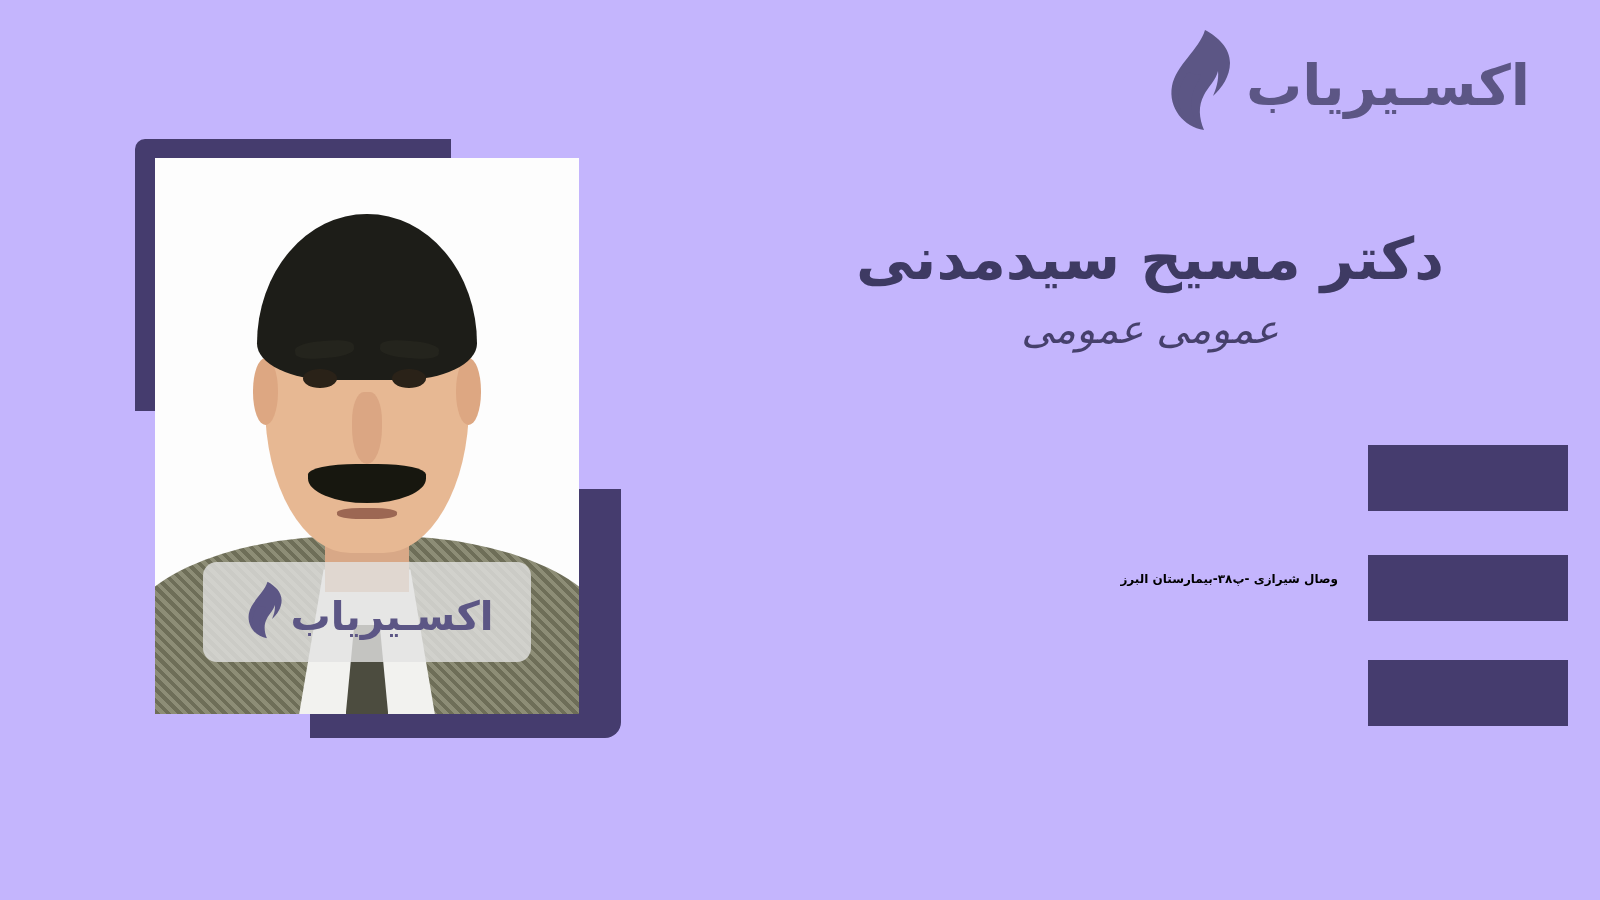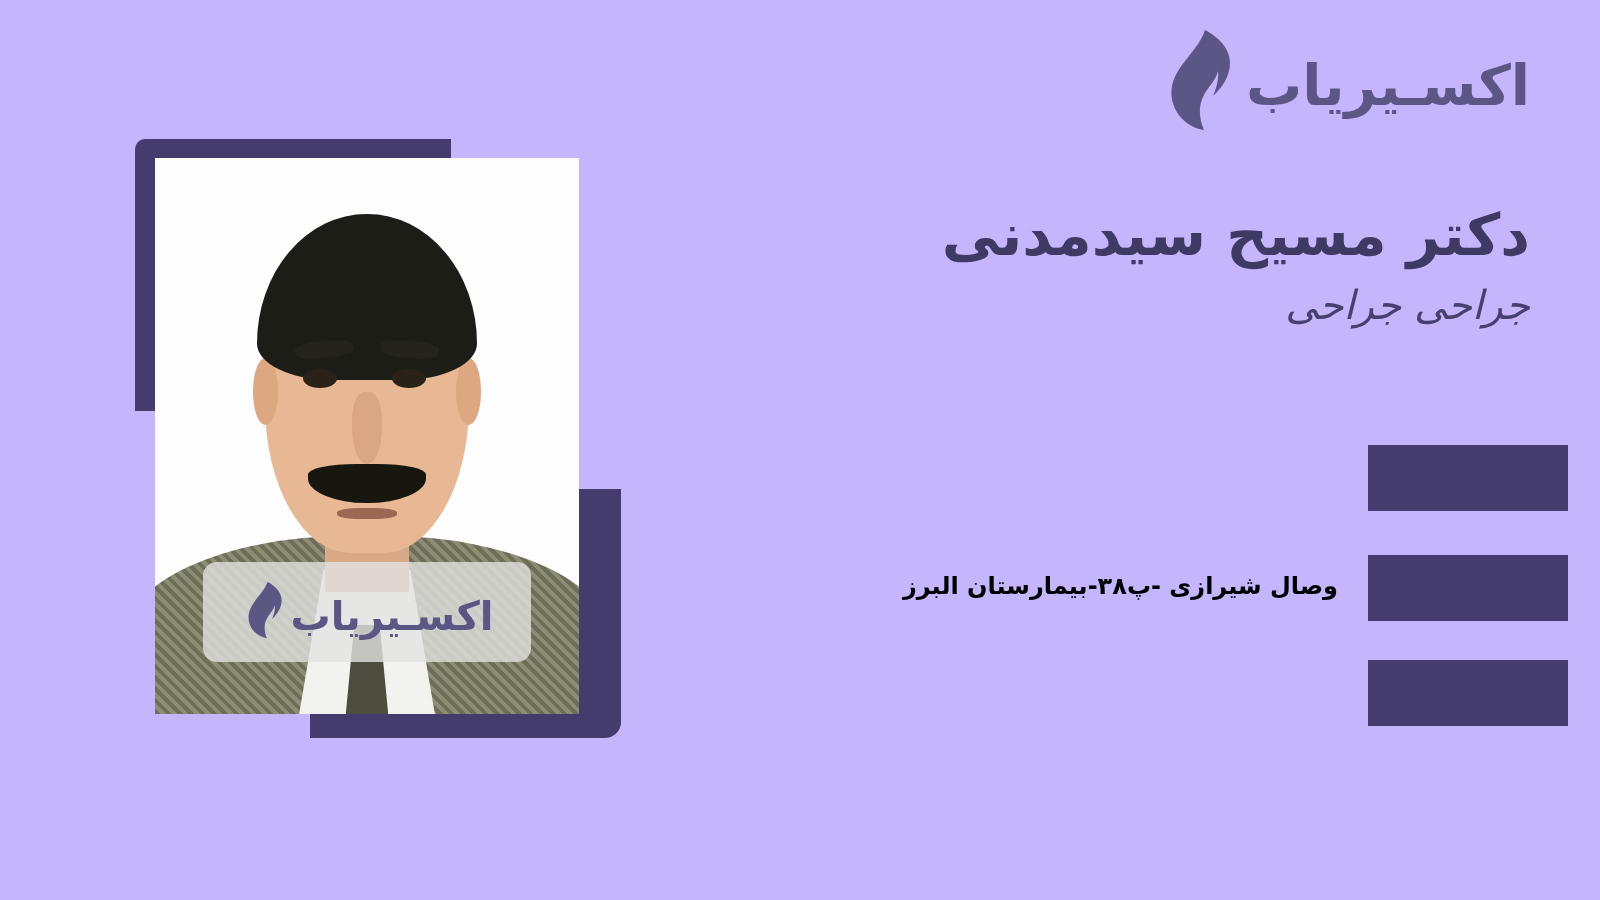--- a/index.html
+++ b/index.html
@@ -231,23 +231,23 @@
     color: #5c5685;
     line-height: 1;
     white-space: nowrap;
     transform: translateY(4px);
   }
 
   
   .info {
     position: absolute;
     right: 70px;
-    top: 200px;
+    top: 224px;
     width: 760px;
-    text-align: right;
+    text-align: center;
     direction: rtl;
   }
   .doctor-name {
     font-size: 58px;
     font-weight: 700;
     color: #3e3a63;
     line-height: 1.22;
     white-space: nowrap;
   }
   .specialty {
@@ -257,21 +257,21 @@
     font-style: italic;
     color: #46406c;
     line-height: 1.3;
     white-space: nowrap;
   }
 
   .address {
     position: absolute;
     right: 262px;
     top: 572px;
-    font-size: 24px;
+    font-size: 12px;
     font-weight: 700;
     color: #000000;
     direction: rtl;
     white-space: nowrap;
   }
 
   
   .bar {
     position: absolute;
     left: 1368px;
@@ -329,21 +329,21 @@
             <path d="M47 2 C41 22 18 37 14 58 C10 80 26 99 46 102 C41 90 40 78 46 67 C50 59 58 52 60 43 C61 52 58 61 55 68 C64 60 72 48 72 35 C72 20 60 9 47 2 Z" fill="#5c5685"></path>
             <path d="M30 44 C22 56 18 68 22 80 C25 90 33 97 42 100 C33 88 31 74 36 62 C38 56 42 51 43 46 C39 47 34 46 30 44 Z" fill="#5c5685"></path>
           </svg>
         </span>
       </div>
     </div>
   </div>
 
   <div class="info">
     <div class="doctor-name">دکتر مسیح سیدمدنی</div>
-    <div class="specialty">جراحی جراحی</div>
+    <div class="specialty">عمومی عمومی</div>
   </div>
 
   <div class="address">وصال شیرازی  -پ۳۸-بیمارستان البرز</div>
 
   <div class="bar bar-1"></div>
   <div class="bar bar-2"></div>
   <div class="bar bar-3"></div>
 
 </div>
 

